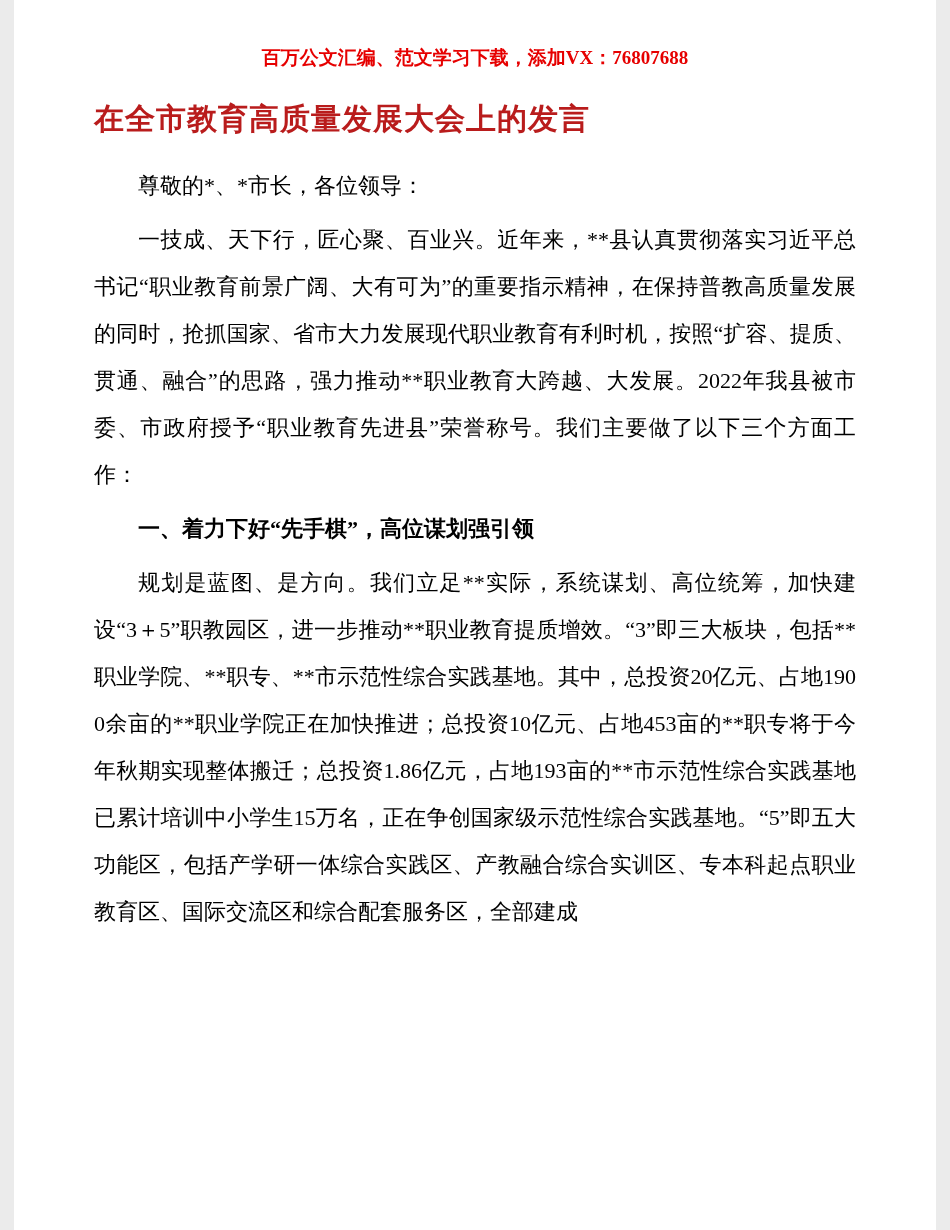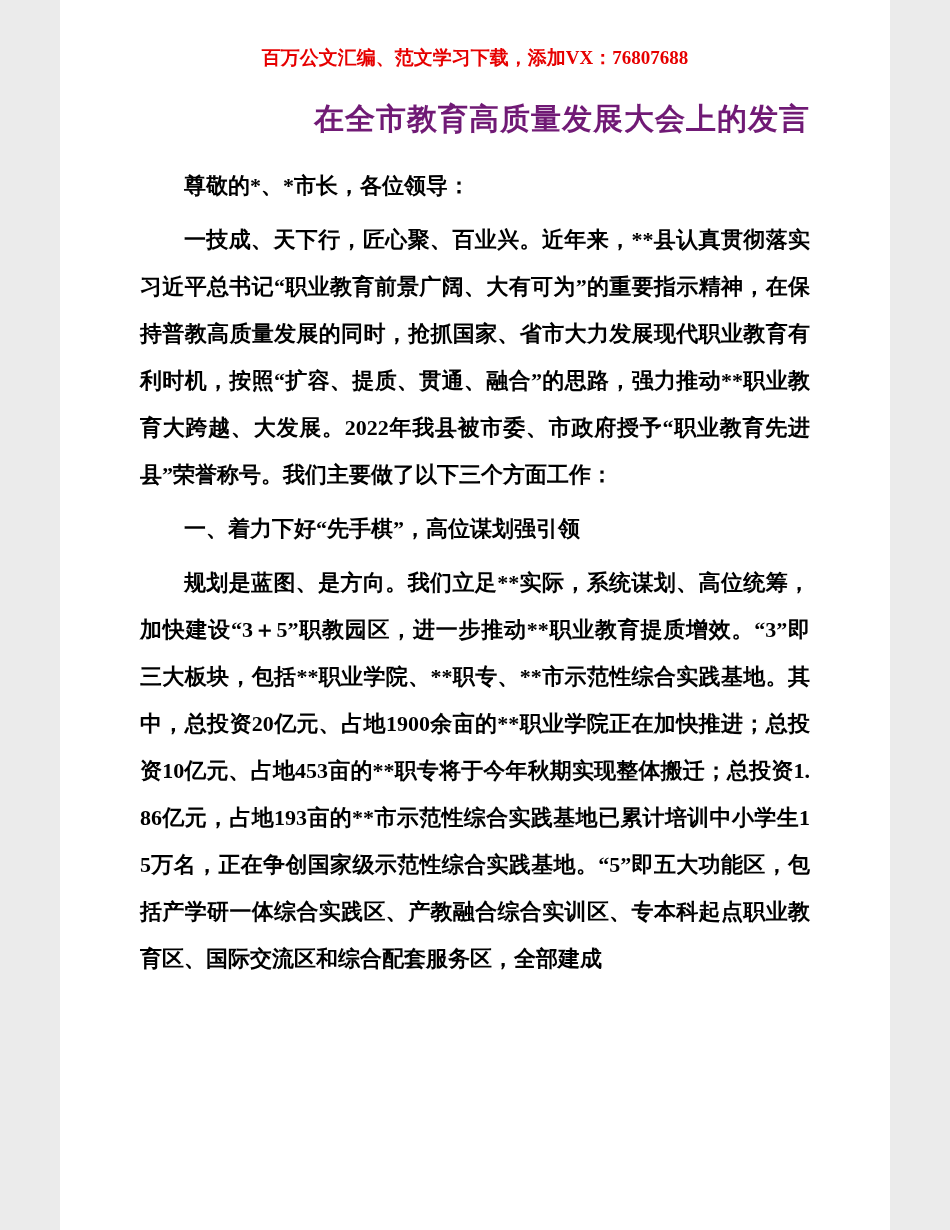--- a/index.html
+++ b/index.html
@@ -8,51 +8,50 @@
   }
   body {
     width: 950px;
     height: 1230px;
     background: #ebebeb;
     overflow: hidden;
     font-family: "Liberation Serif", "DejaVu Serif", serif;
   }
   .page {
     box-sizing: border-box;
-    width: 830px;
+    width: 922px;
     min-height: 1230px;
     margin: 0 auto;
     background: #ffffff;
     padding: 46px 80px 40px 80px;
   }
   .notice {
     text-align: center;
     font-size: 19px;
     line-height: 24px;
     font-weight: bold;
     margin: 0 0 30px 0;
   }
   .title {
-    text-align: right;
+    text-align: left;
     font-size: 30px;
     line-height: 38px;
     font-weight: bold;
-    color: #701a75;
+    color: #b91c1c;
     margin: 0 0 24px 0;
     letter-spacing: 1px;
   }
   .para {
     font-size: 22px;
     line-height: 47px;
     color: #000000;
     text-align: justify;
     text-indent: 2em;
     margin: 0 0 7px 0;
     word-break: break-all;
-    font-weight: bold;
   }
   .section-heading {
     font-weight: bold;
   }
 </style>
 </head>
 <body>
 
 <div class="page">
   <div class="notice" style="color:#e60000;">百万公文汇编、范文学习下载，添加VX：76807688</div>

